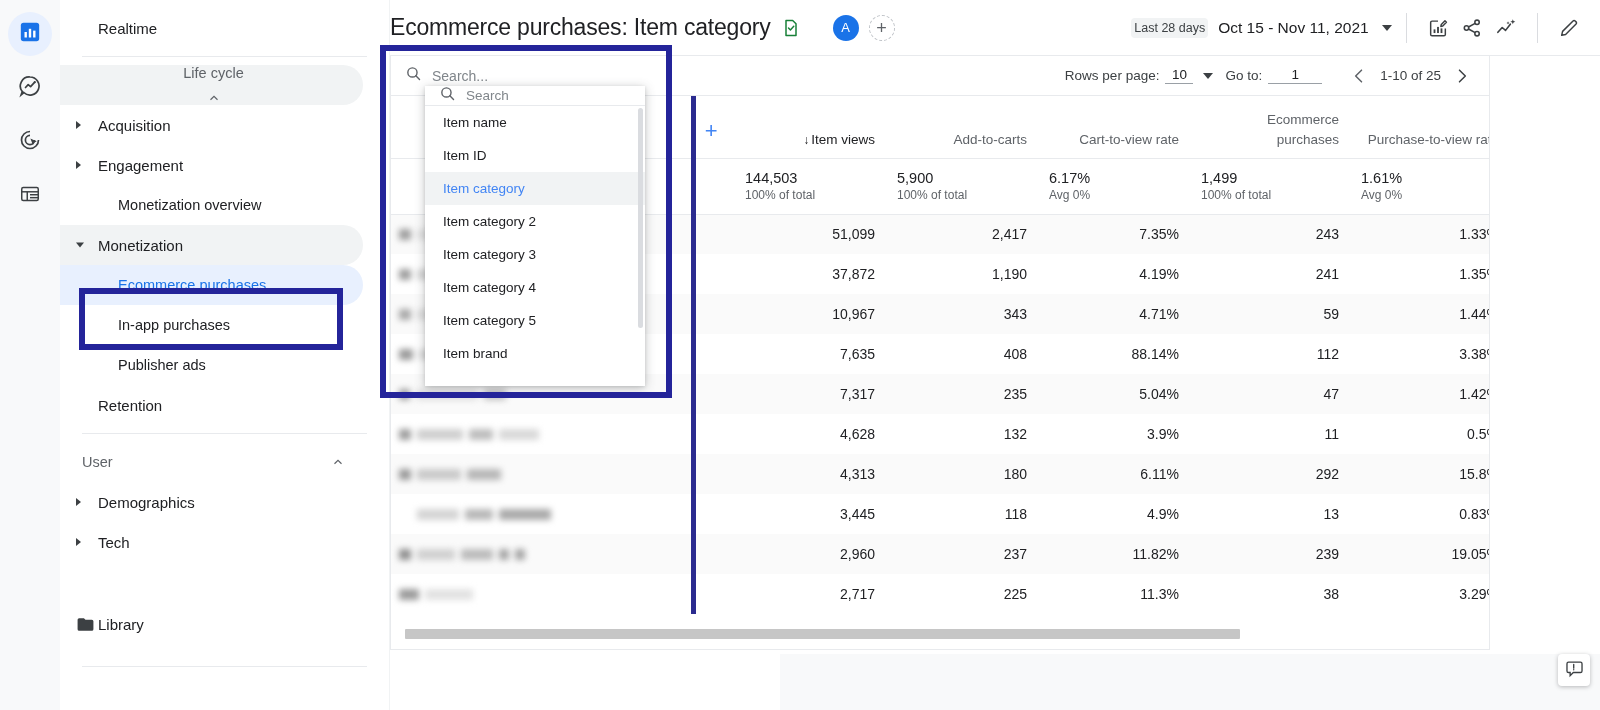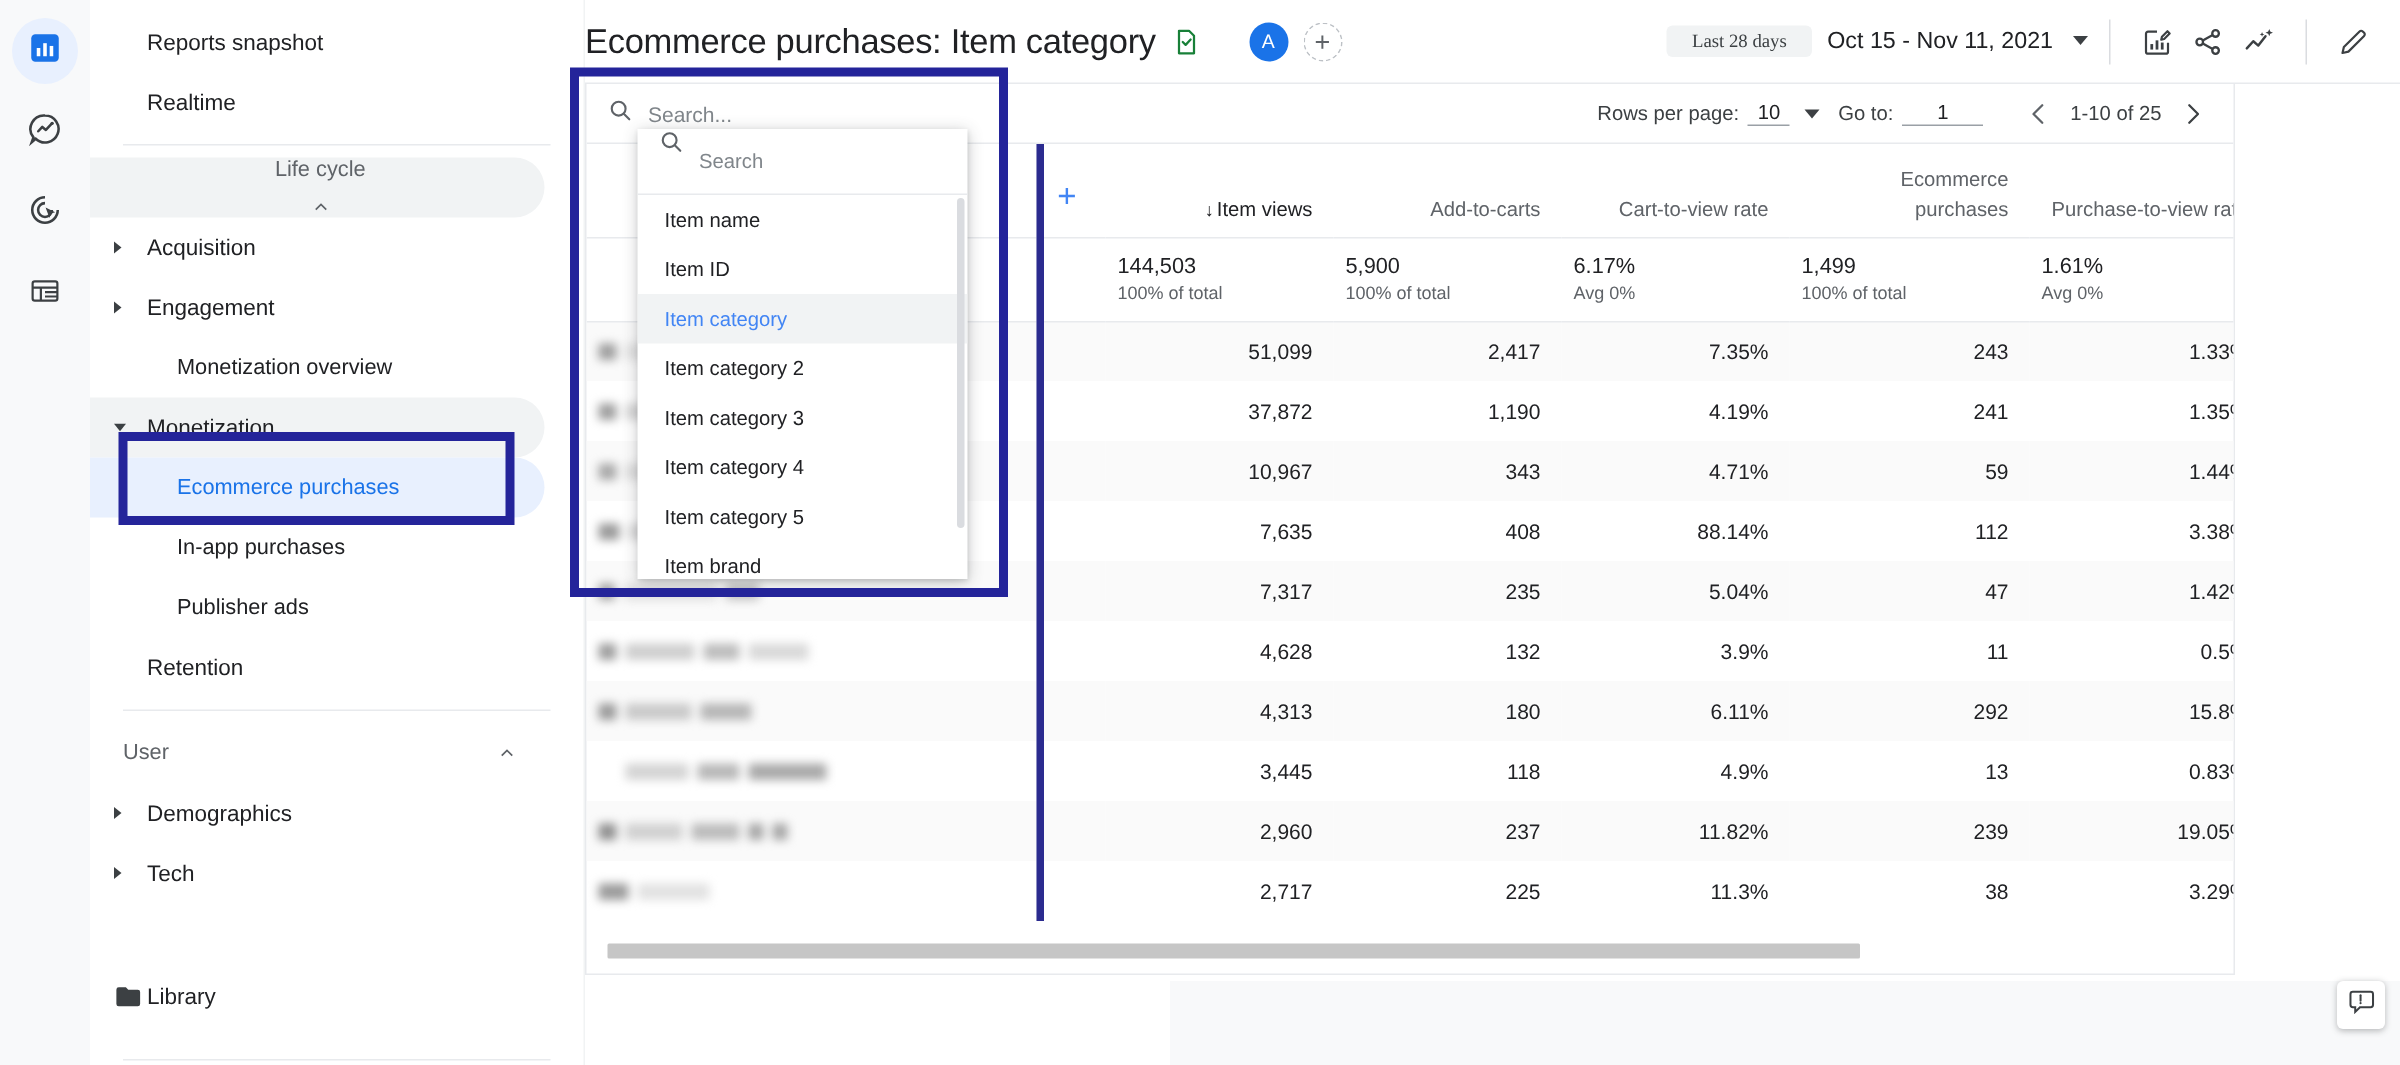--- a/index.html
+++ b/index.html
@@ -93,21 +93,21 @@
   }
   .add-user {
     width: 26px; height: 26px; border-radius: 50%;
     border: 1.5px dashed #bdc1c6; color: #5f6368;
     display: flex; align-items: center; justify-content: center;
     font-size: 18px; margin-left: 10px; cursor: pointer; line-height: 1;
   }
   .top-right { margin-left: auto; display: flex; align-items: center; gap: 0; }
   .chip-last {
     font-size: 12.5px; color: #3c4043; background: #f1f3f4;
-    padding: 3px 17px; border-radius: 4px; margin-right: 10px; white-space: nowrap; font-family: Liberation Serif, serif;
+    padding: 3px 3px; border-radius: 4px; margin-right: 10px; white-space: nowrap;
   }
   .daterange { font-size: 15.5px; color: #202124; white-space: nowrap; cursor: pointer; }
   .dd-caret {
     display: inline-block; margin-left: 9px;
     width: 0; height: 0;
     border-left: 5px solid transparent; border-right: 5px solid transparent;
     border-top: 6px solid #3c4043; vertical-align: middle;
   }
   .vdiv { width: 1px; height: 30px; background: #dadce0; margin: 0 14px; }
   .icon-btn {
@@ -195,21 +195,21 @@
   .hscroll-thumb { height: 10px; width: 78%; background: #c6c6c6; border-radius: 1px; }
 
   
   .dim-menu {
     position: absolute; left: 425px; top: 86px; width: 220px; height: 300px;
     background: #fff;
     box-shadow: 0 2px 10px rgba(60,64,67,.3), 0 1px 3px rgba(60,64,67,.15);
     z-index: 20; overflow: hidden;
   }
   .dim-search {
-    height: 44px; display: flex; gap: 10px;
+    height: 20px; display: flex; align-items: center; gap: 10px;
     padding: 0 14px; border-bottom: 1px solid #e8eaed;
   }
   .dim-search-input {
     border: none; outline: none; background: transparent;
     font-family: "Liberation Sans", sans-serif; font-size: 13.5px; color: #3c4043; width: 140px;
   }
   .dim-search-input::placeholder { color: #80868b; }
   .dim-list { height: 264px; overflow: hidden; position: relative; }
   .dim-item {
     height: 33px; display: flex; align-items: center;
@@ -298,23 +298,20 @@
         <svg width="23" height="23" viewBox="0 0 24 24" fill="#5f6368">
           <path d="M19.4 13c.04-.33.06-.66.06-1s-.02-.67-.07-1l2.11-1.63c.19-.15.24-.42.12-.64l-2-3.46a.5.5 0 0 0-.61-.22l-2.49 1a7.3 7.3 0 0 0-1.69-.98l-.38-2.65A.49.49 0 0 0 13.96 2h-4a.49.49 0 0 0-.49.42l-.38 2.65c-.61.25-1.17.58-1.69.98l-2.49-1a.5.5 0 0 0-.61.22l-2 3.46c-.12.22-.07.49.12.64L4.53 11c-.04.33-.07.67-.07 1s.03.67.07 1l-2.11 1.63c-.19.15-.24.42-.12.64l2 3.46c.12.22.39.3.61.22l2.49-1c.52.4 1.08.73 1.69.98l.38 2.65c.04.24.25.42.49.42h4c.24 0 .45-.18.49-.42l.38-2.65c.61-.25 1.17-.59 1.69-.98l2.49 1c.22.08.49 0 .61-.22l2-3.46a.5.5 0 0 0-.12-.64L19.4 13zm-7.44 2.5A3.5 3.5 0 1 1 15.46 12a3.5 3.5 0 0 1-3.5 3.5z"></path>
         </svg>
       </span>
     </div>
   </div>
   <div class="rail-bg-bottom"></div>
 
   <div class="sidebar">
 
-    <div class="nav-item">
-      <span>Reports snapshot</span>
-    </div>
 
     <div class="nav-item">
       <span>Realtime</span>
     </div>
 
     <div class="nav-div"></div>
 
     <div class="nav-item section shaded">
       <span>Life cycle</span>
       <span class="chev-up">

